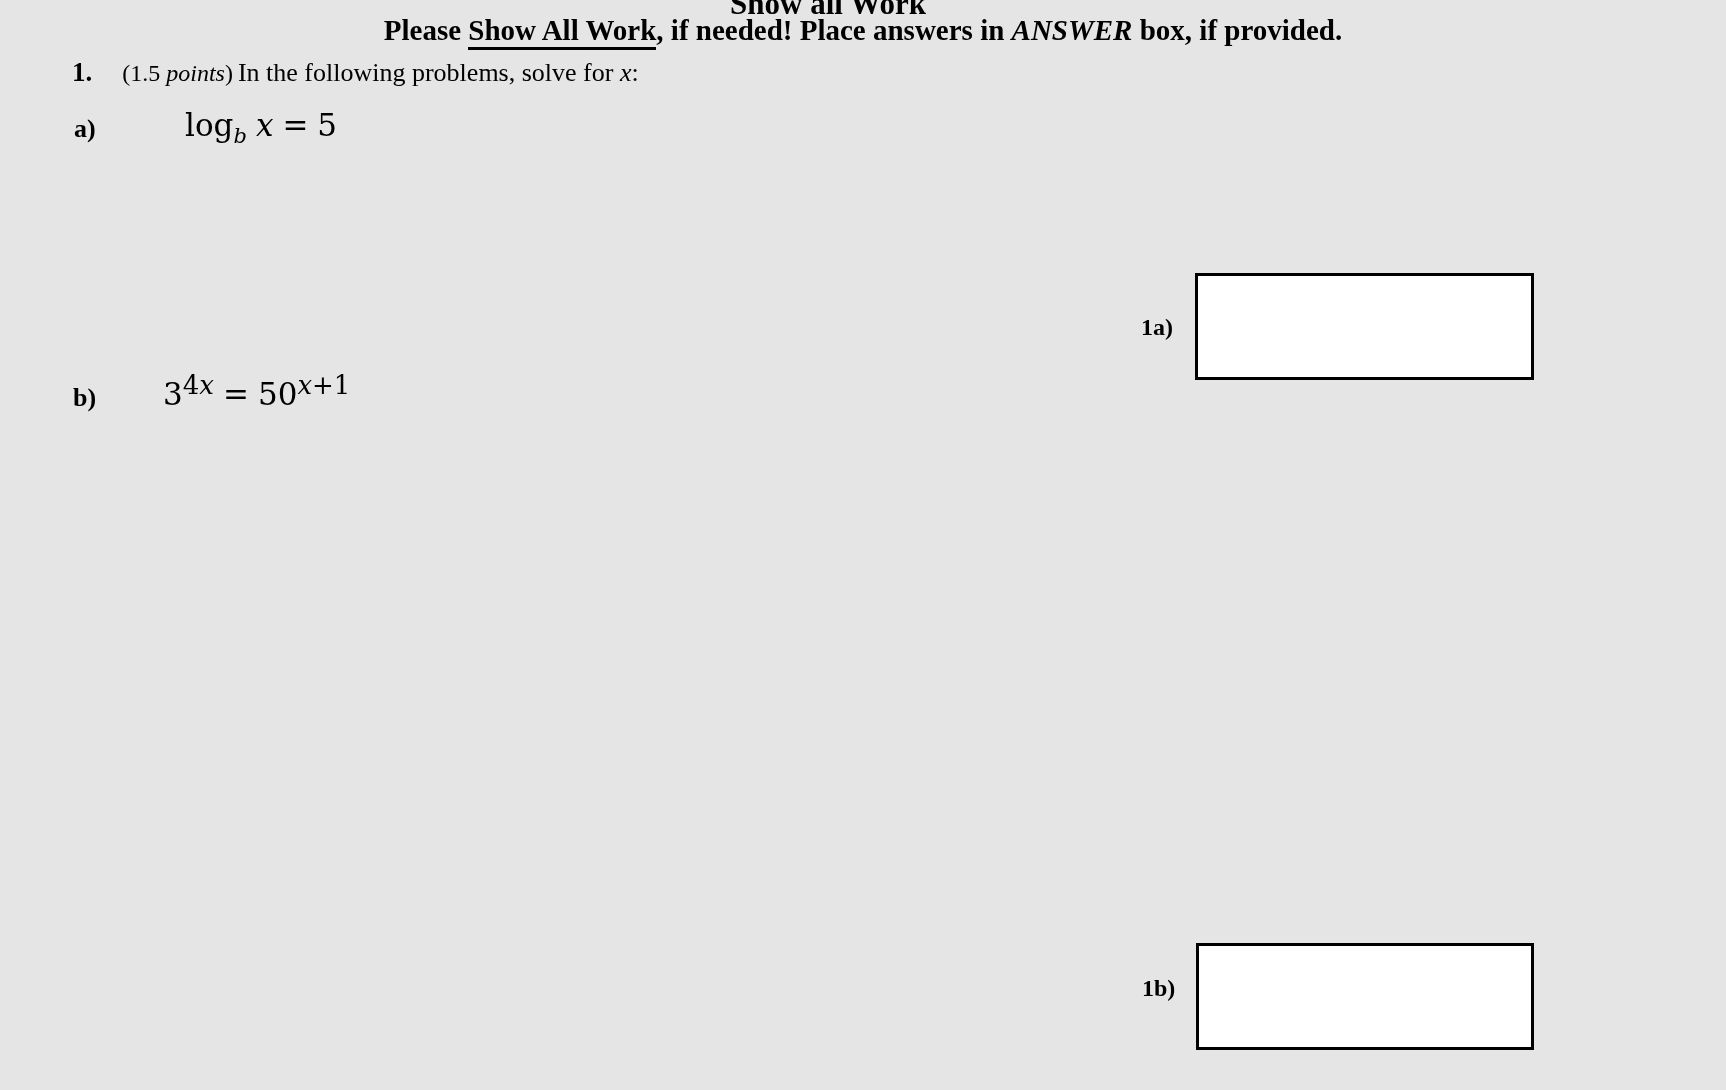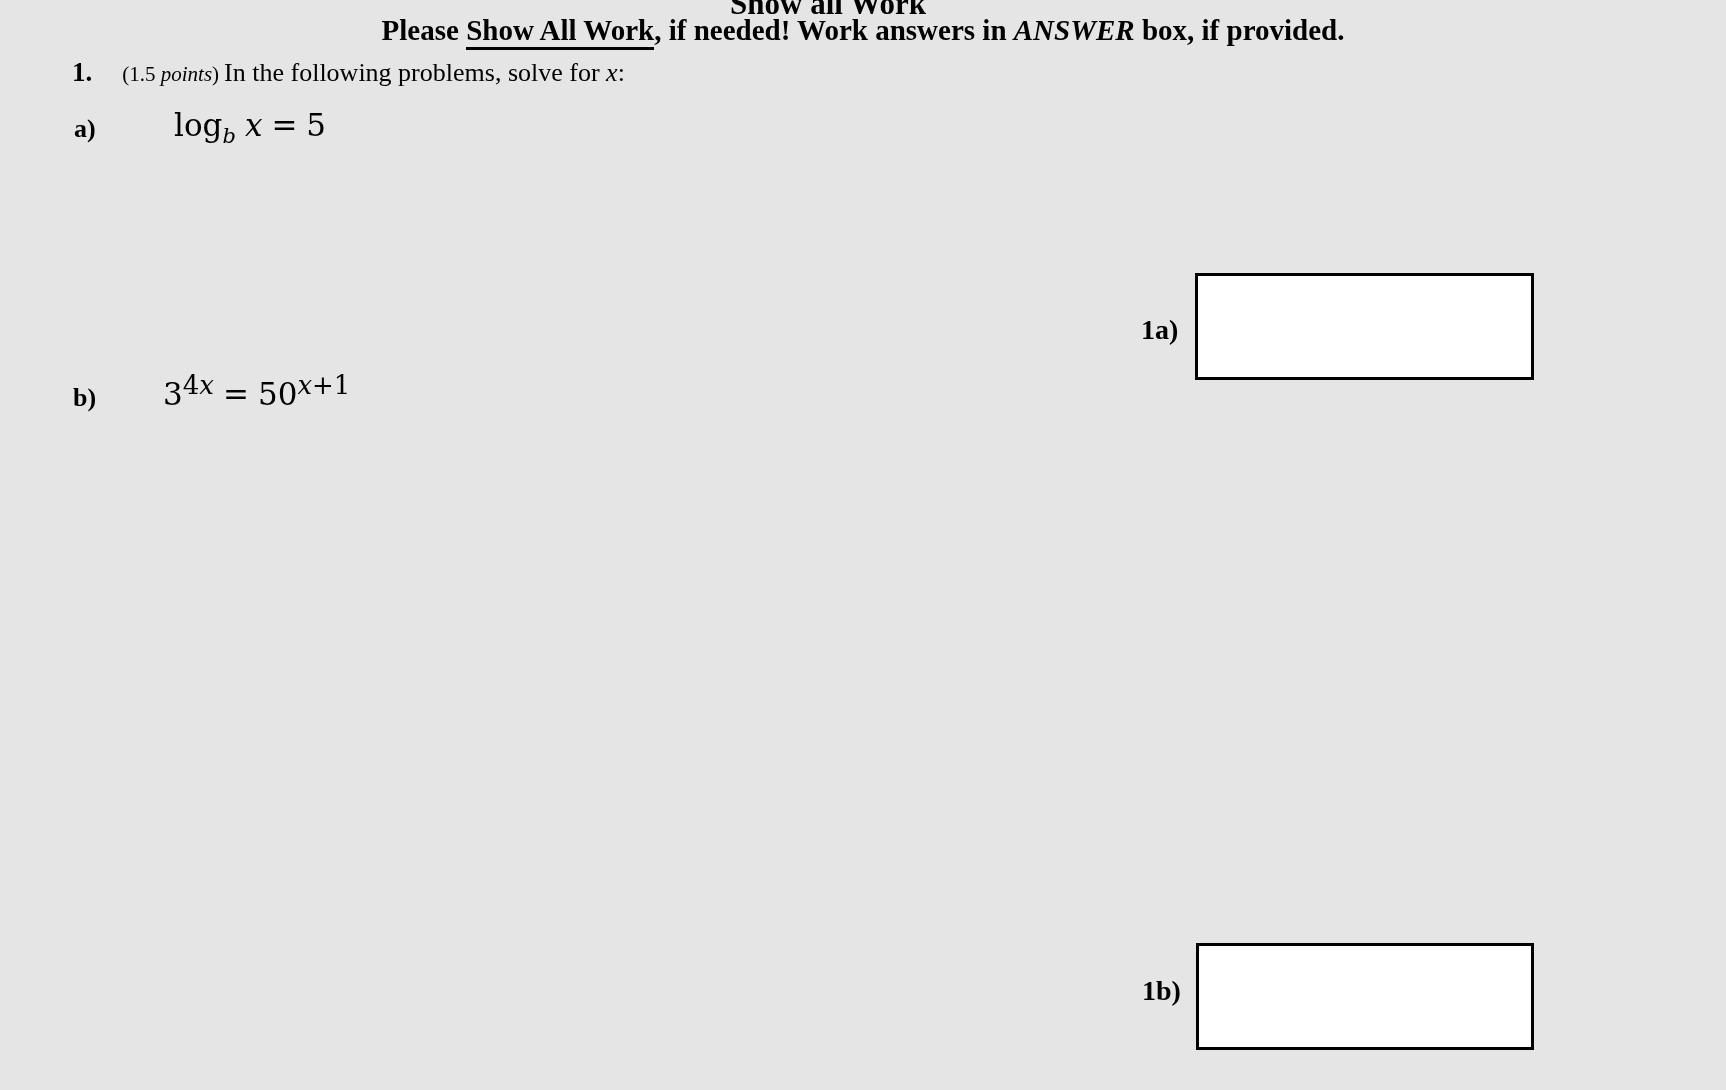--- a/index.html
+++ b/index.html
@@ -40,21 +40,21 @@
   }
   .u-under { border-bottom: 3px solid #000; padding-bottom: 1px; }
   .bold-italic { font-style: italic; }
 
   
   .problem-line {
     position: absolute; top: 57px; left: 72px;
     font-size: 26px; white-space: nowrap;
   }
   .problem-number { font-weight: bold; font-size: 27px; margin-right: 30px; }
-  .points-note { font-size: 21px; }
+  .points-note { font-size: 24px; }
   .italic { font-style: italic; }
   .prompt { font-size: 26px; margin-left: 5px; }
 
   
   .part-label {
     position: absolute;
     font-weight: bold; font-size: 26px;
   }
   
   .math {
@@ -63,48 +63,48 @@
     font-size: 31px;
     white-space: nowrap;
   }
   .math sub { font-size: 21px; font-style: italic; line-height: 0; }
   .math sup { font-size: 26px; line-height: 0; }
   .msp { margin-left: 9px; }
 
   
   .answer-label {
     position: absolute;
-    font-weight: bold; font-size: 28px;
+    font-weight: bold; font-size: 24px;
   }
   .answer-box {
     position: absolute;
     width: 333px; height: 101px;
     border: 3px solid #000000;
     background: #ffffff;
   }
   #answer-box-a { left: 1195px; top: 273px; }
   #answer-label-a { left: 1141px; top: 314px; }
   #answer-box-b { left: 1196px; top: 943px; width: 332px; }
   #answer-label-b { left: 1142px; top: 975px; }
 
   #part-a-label { left: 74px; top: 114px; }
-  #equation-a   { left: 174px; top: 107px; }
+  #equation-a   { left: 185px; top: 107px; }
   #part-b-label { left: 73px; top: 383px; }
   #equation-b   { left: 163px; top: 376px; }
 </style>
 </head>
 <body>
 
 <div class="page">
 
   <div class="title-clip">
     <span class="title-inner">Show all Work</span>
   </div>
 
-  <div class="instructions"><span>Please </span><span class="u-under">Show All Work</span><span>, if needed! Work answers in </span><span class="bold-italic">ANSWER</span><span> box, if provided.</span></div>
+  <div class="instructions"><span>Please </span><span class="u-under">Show All Work</span><span>, if needed! Place answers in </span><span class="bold-italic">ANSWER</span><span> box, if provided.</span></div>
 
   <div class="problem-line"><span class="problem-number">1.</span><span class="points-note"><span>(1.5 </span><span class="italic">points</span><span>)</span></span><span class="prompt"><span>In the following problems, solve for </span><span class="italic">x</span><span>:</span></span></div>
 
   <span class="part-label" id="part-a-label">a)</span>
   <span class="math" id="equation-a"><span>log</span><sub>b</sub><span class="italic msp">x</span><span class="msp">=</span><span class="msp">5</span></span>
 
   <span class="answer-label" id="answer-label-a">1a)</span>
   <div class="answer-box" id="answer-box-a"></div>
 
   <span class="part-label" id="part-b-label">b)</span>

